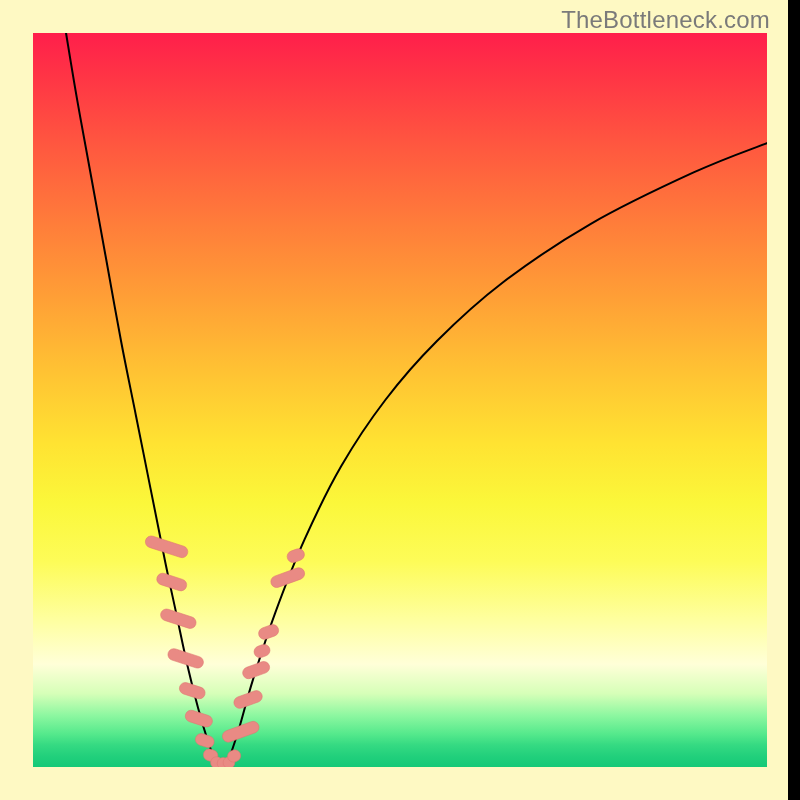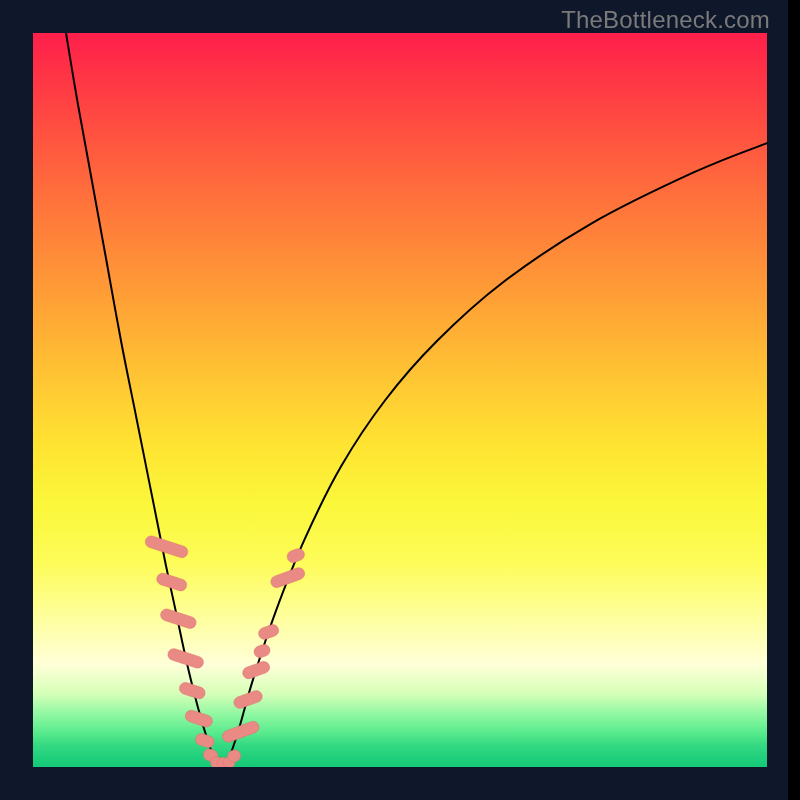--- a/index.html
+++ b/index.html
@@ -8,21 +8,21 @@
     width: 800px;
     height: 800px;
     overflow: hidden;
     background: #000;
     font-family: Arial, Helvetica, sans-serif;
   }
   .frame {
     position: relative;
     width: 788px;
     height: 800px;
-    background: #0f172a;
+    background: #fef9c3;
   }
   .plot-bg {
     position: absolute;
     left: 33px;
     top: 33px;
     width: 734px;
     height: 734px;
     background: linear-gradient(
       to bottom,
       #ff1f4b 0%,

